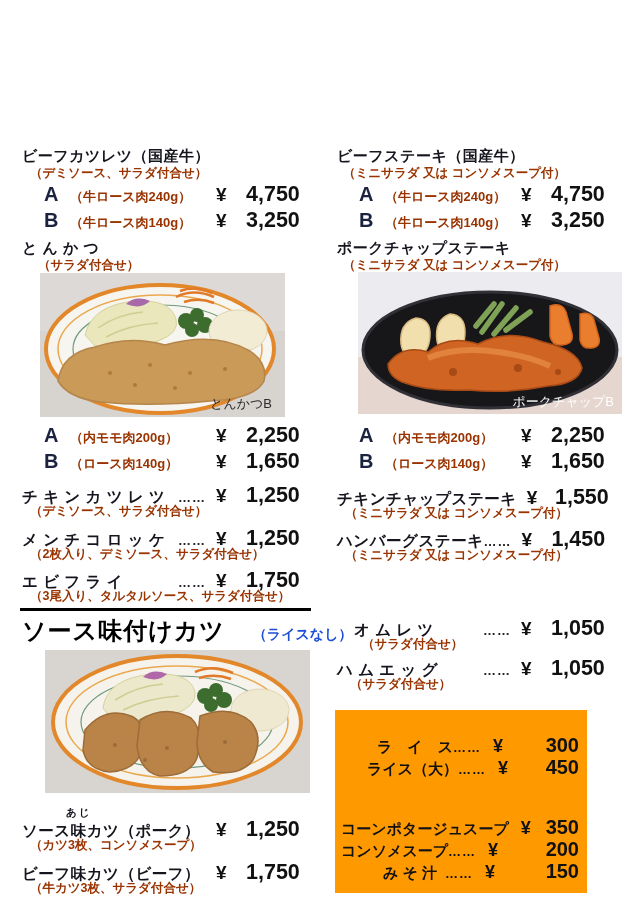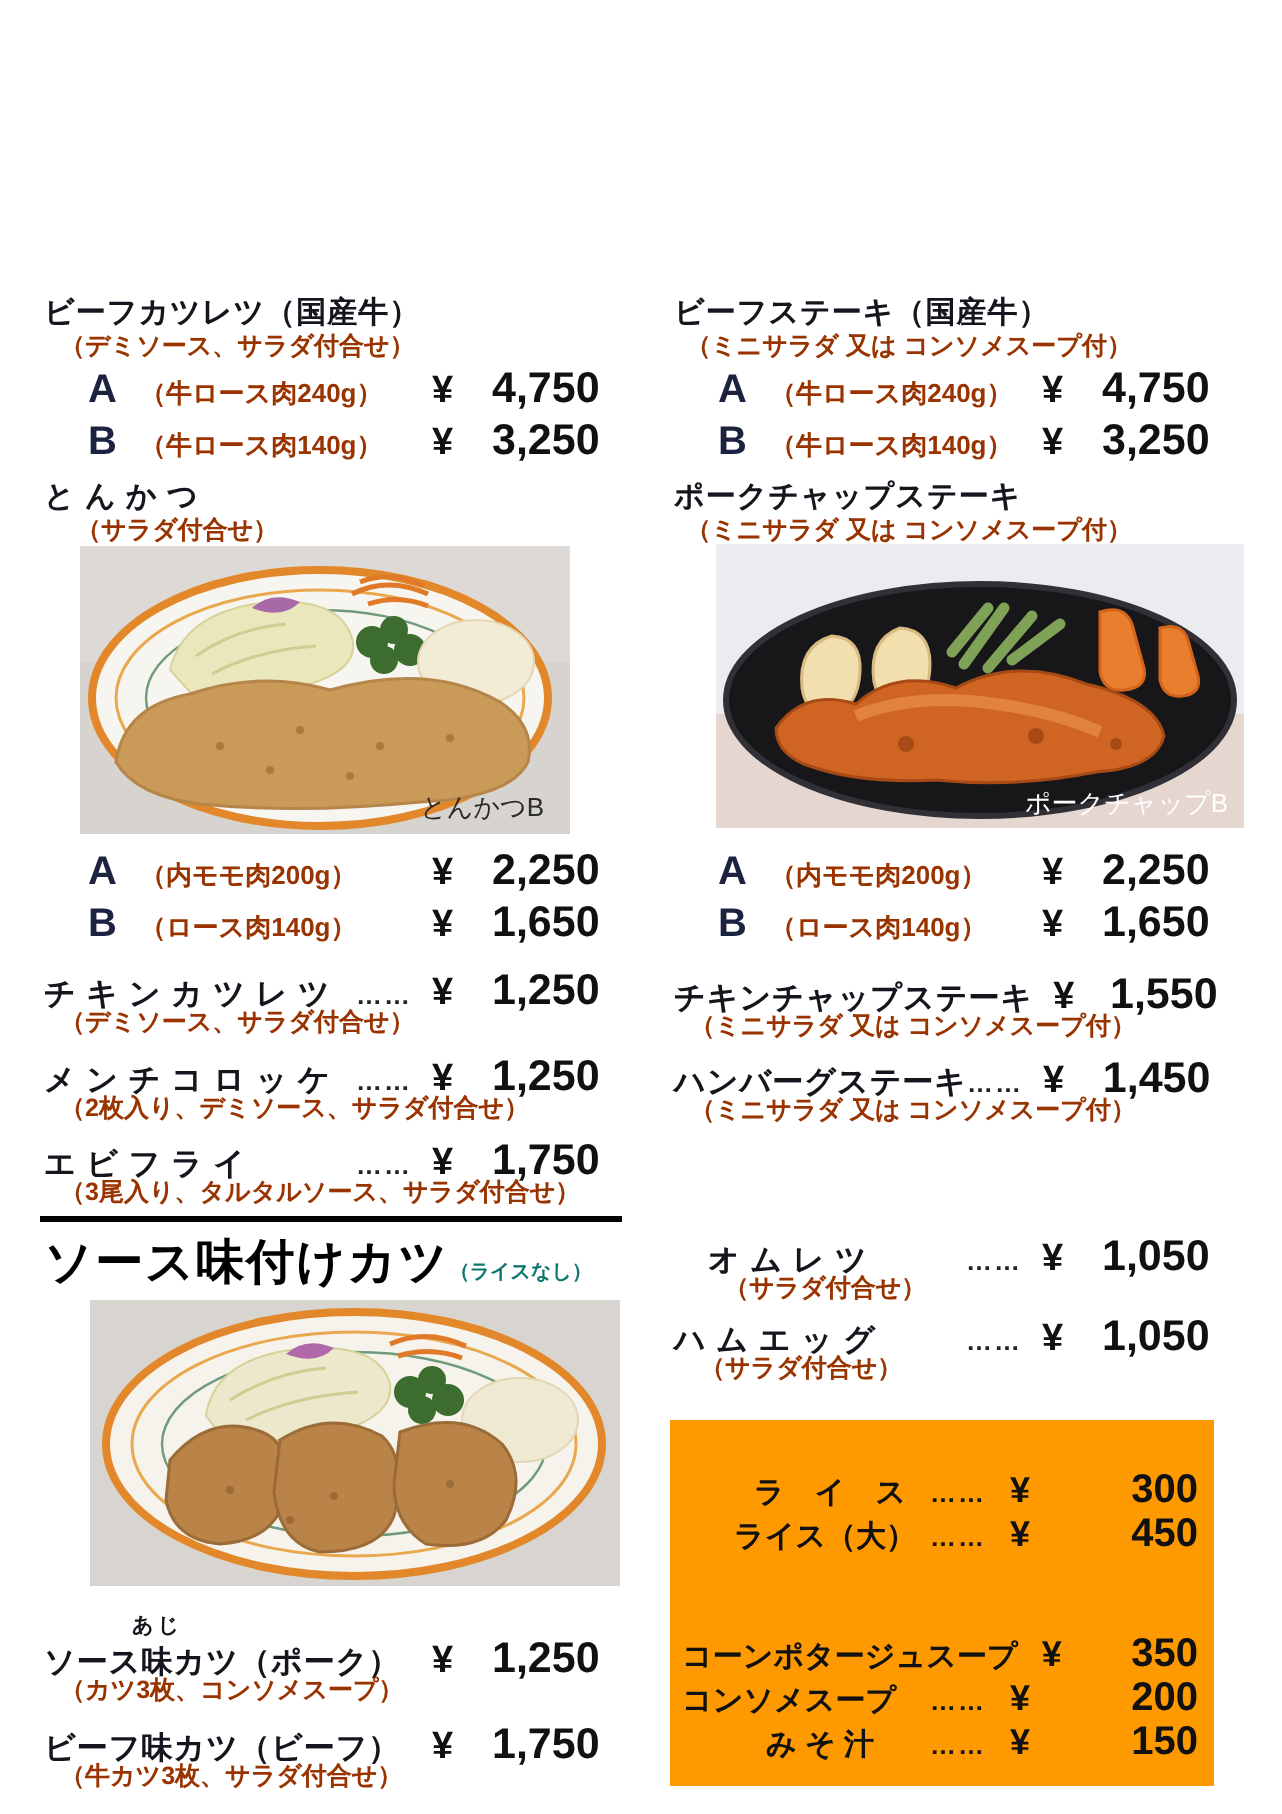--- a/index.html
+++ b/index.html
@@ -19,25 +19,25 @@
   .row .nm{font-size:15.5px;font-weight:bold;color:#15151e;letter-spacing:.5px;white-space:pre;}
   .row .sp{flex:1;}
   .row .dots{font-size:13px;font-weight:bold;color:#222;margin-right:10px;letter-spacing:1px;white-space:pre;}
   .row .yen{width:30px;font-size:19px;font-weight:bold;color:#111;}
   .row .price{width:72px;font-size:21.5px;font-weight:bold;color:#111;}
   .variant .vl{font-size:20px;font-weight:bold;color:#1c2340;margin-left:22px;width:26px;}
   .variant .vs{font-size:13px;font-weight:bold;color:#993300;white-space:pre;}
   .divider{position:absolute;height:3px;background:#000;}
   .section-heading{position:absolute;display:flex;align-items:baseline;}
   .h-main{font-size:24px;font-weight:900;color:#000;letter-spacing:1px;white-space:pre;text-align:center;}
-  .h-note{font-size:10px;font-weight:bold;color:#0f766e;margin-left:0;white-space:pre;}
+  .h-note{font-size:14px;font-weight:bold;color:#1d4ed8;margin-left:28px;white-space:pre;}
   .furigana{position:absolute;font-size:10.5px;font-weight:bold;color:#15151e;letter-spacing:2px;}
   .photo{position:absolute;display:block;}
   
-  .sides-box{position:absolute;left:335px;top:710px;width:272px;height:183px;background:#FF9900;}
+  .sides-box{position:absolute;left:335px;top:710px;width:252px;height:183px;background:#FF9900;}
   .box-row{display:flex;align-items:baseline;height:22px;padding:0 8px 0 6px;}
   .box-row .nm{font-size:15px;font-weight:bold;color:#111;white-space:pre;}
   .box-row .dots{font-size:13px;font-weight:bold;color:#111;margin-right:12px;letter-spacing:1px;}
   .box-row .sp{flex:1;}
   .box-row .yen{width:28px;font-size:18px;font-weight:bold;color:#111;}
   .box-row .price{width:66px;font-size:20px;font-weight:bold;color:#111;text-align:right;}
   .box-row:nth-child(1){margin-top:24px;}
   .box-row:nth-child(1) .nm{padding-left:36px;}
   .box-row:nth-child(2) .nm{padding-left:26px;}
   .box-row:nth-child(3){margin-top:38px;}

